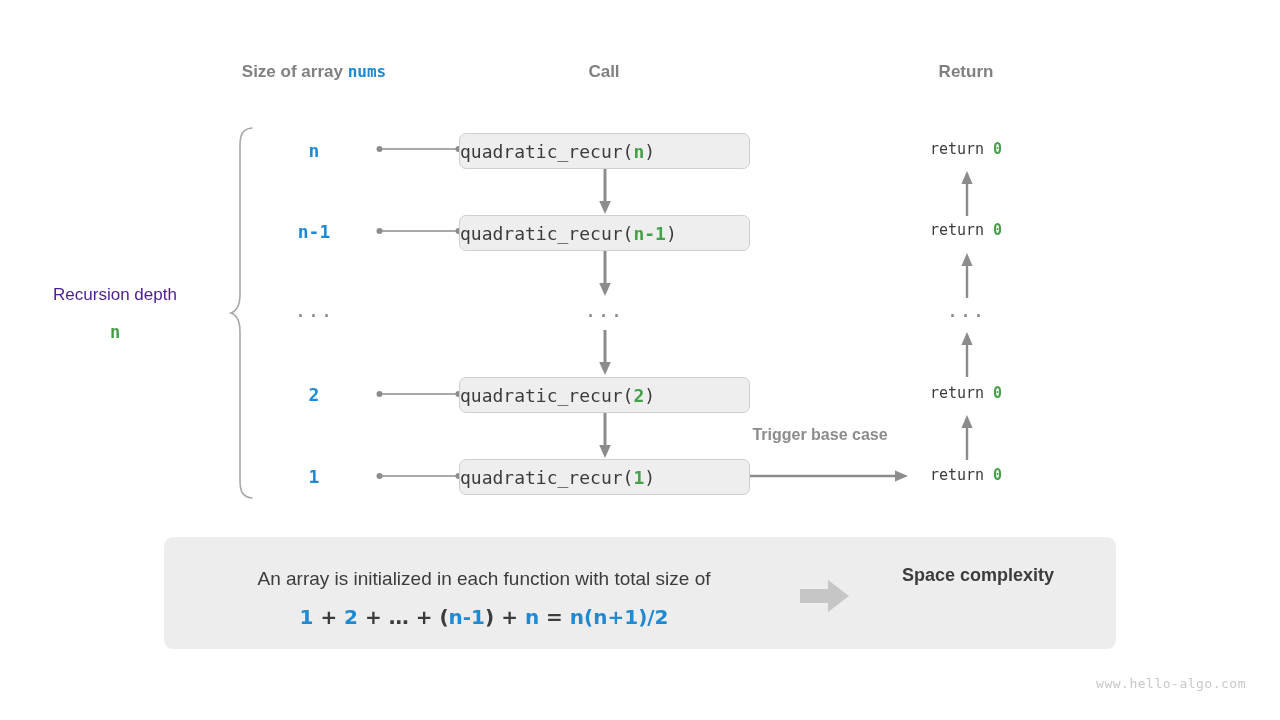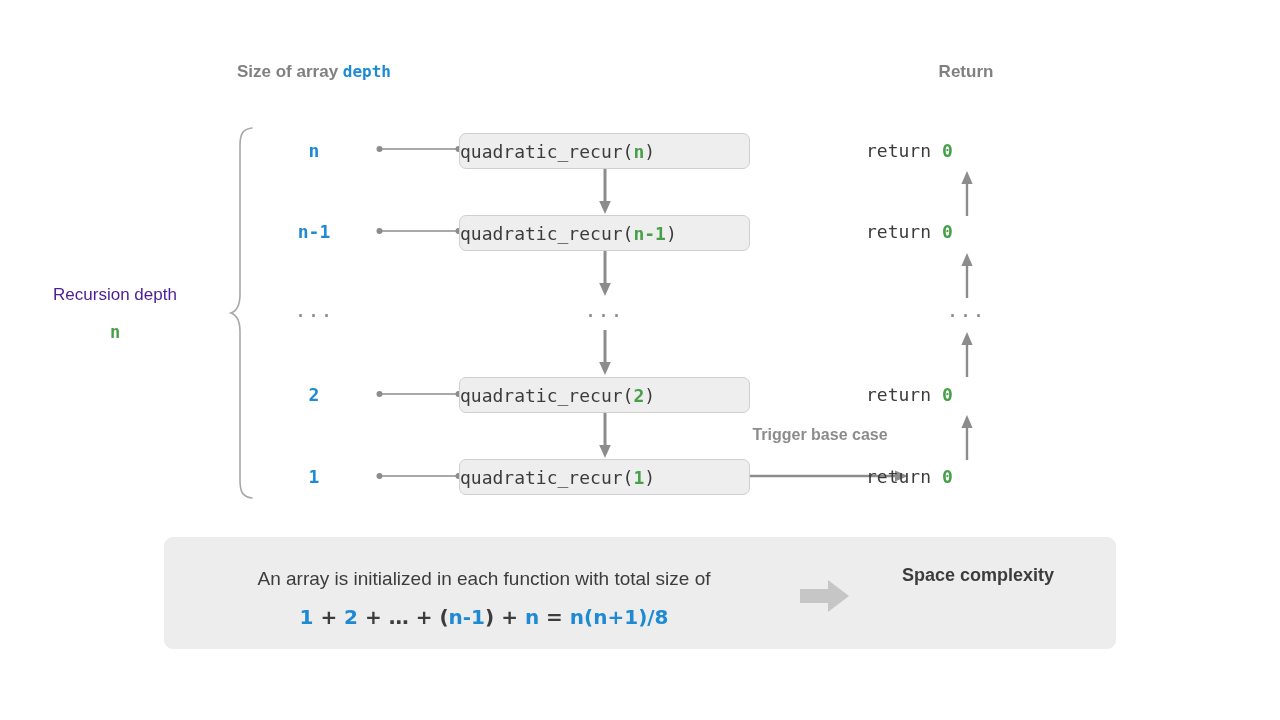--- a/index.html
+++ b/index.html
@@ -65,22 +65,23 @@
     font-size: 18px;
     color: #3c3c3c;
     letter-spacing: 0px;
     white-space: nowrap;
   }
   .call-box .arg { color: #46a049; font-weight: bold; }
 
   
   .ret-label {
     font-family: "DejaVu Sans Mono", monospace;
-    font-size: 18px;
-    color: #3c3c3c;
+    font-size: 15px;
+    color: #3c3c3c;
+    text-align: center;
     white-space: nowrap;
   }
   .ret-label .rv { color: #46a049; font-weight: bold; }
 
   
   .ellipsis {
     font-family: "DejaVu Sans Mono", monospace;
     font-size: 20px;
     color: #888888;
     text-align: center;
@@ -145,22 +146,23 @@
   }
 
   svg { display: block; }
 </style>
 </head>
 <body>
 
 <div id="canvas">
 
   <div class="abs col-header" style="left:194px; top:62px; width:240px;">
-    <span>Size of array </span><span class="hl-blue">depth</span>
-  </div>
+    <span>Size of array </span><span class="hl-blue">nums</span>
+  </div>
+  <div class="abs col-header" style="left:504px; top:62px; width:200px;">Call</div>
   <div class="abs col-header" style="left:866px; top:62px; width:200px;">Return</div>
 
   <div class="abs depth-label" style="left:10px; top:285px; width:210px;">Recursion depth</div>
   <div class="abs depth-value" style="left:10px; top:322px; width:210px;">n</div>
 
   <div class="abs" style="left:228px; top:126px;">
     <svg width="28" height="374" viewBox="0 0 28 374">
       <path d="M24 2 C14 3 12 9 12 20 L12 168 C12 180 9 185 3 187 C9 189 12 194 12 206 L12 354 C12 365 14 371 24 372" fill="none" stroke="#a8a8a8" stroke-width="1.6" stroke-linecap="round"></path>
     </svg>
   </div>
@@ -330,26 +332,27 @@
     <span class="b">1</span>
     <span>+</span>
     <span class="b">2</span>
     <span>+</span>
     <span>…</span>
     <span>+</span>
     <span>(</span><span class="b">n-1</span><span>)</span>
     <span>+</span>
     <span class="b">n</span>
     <span>=</span>
-    <span class="b">n(n+1)/8</span>
+    <span class="b">n(n+1)/2</span>
   </div>
 
   <div class="abs" style="left:800px; top:578px;">
     <svg width="50" height="36" viewBox="0 0 50 36">
       <path d="M0 11 L28 11 L28 2 L49 18 L28 34 L28 25 L0 25 Z" fill="#c6c6c6"></path>
     </svg>
   </div>
 
   <div class="abs complexity-title" style="left:860px; top:565px; width:236px;">Space complexity</div>
 
 
+  <div class="abs watermark" style="left:916px; top:676px; width:330px;">www.hello-algo.com</div>
 
 </div>
 
 </body></html>

